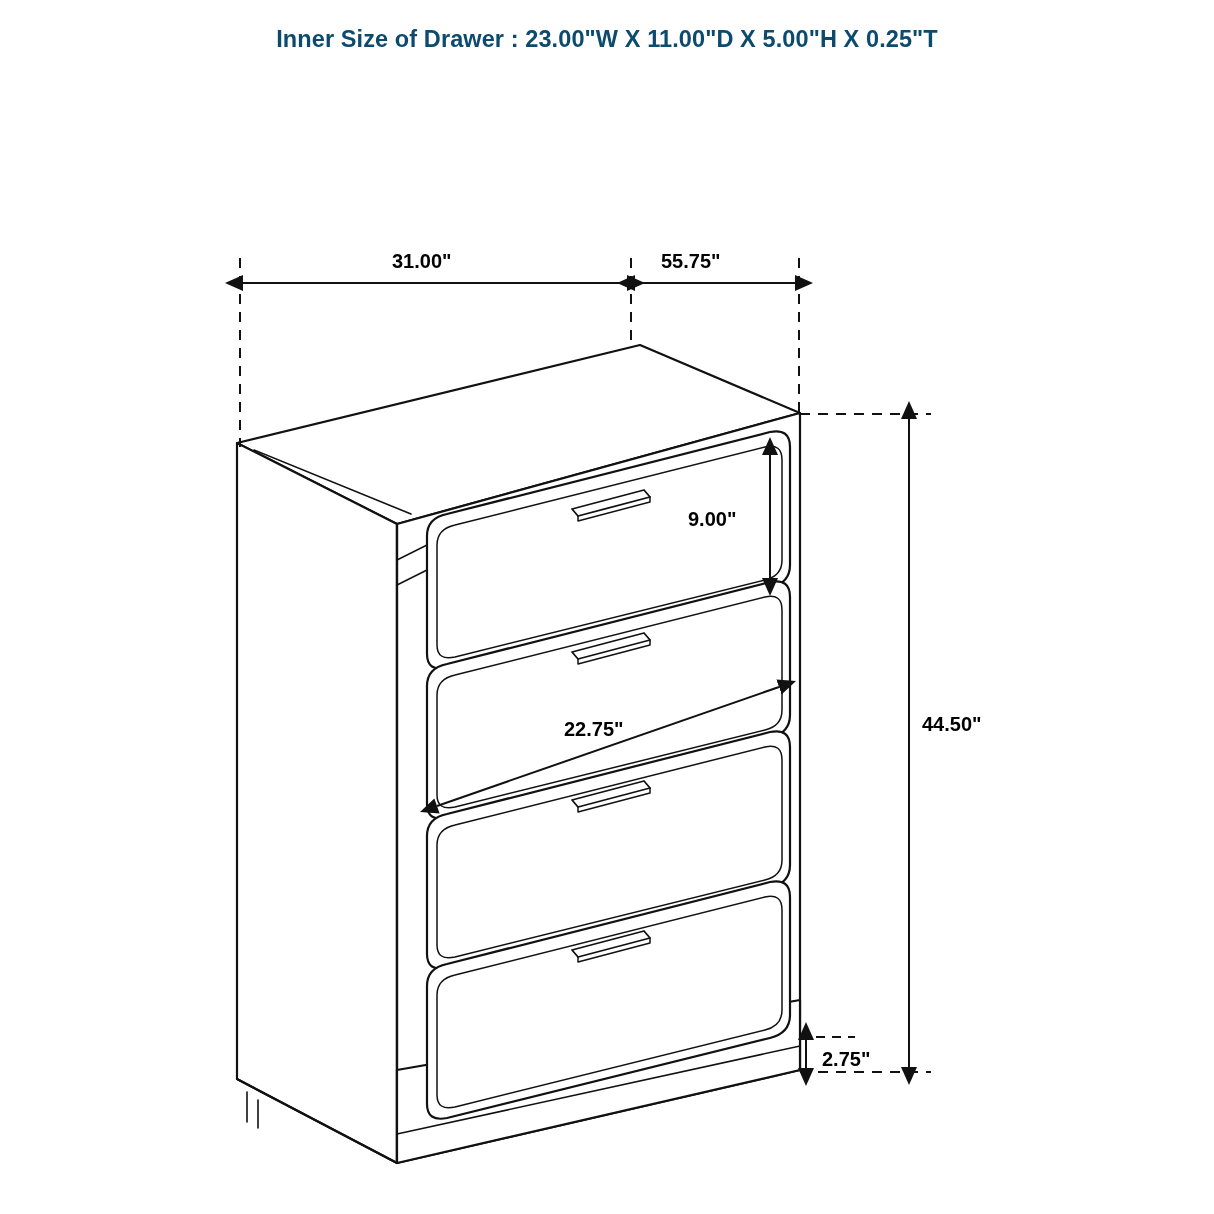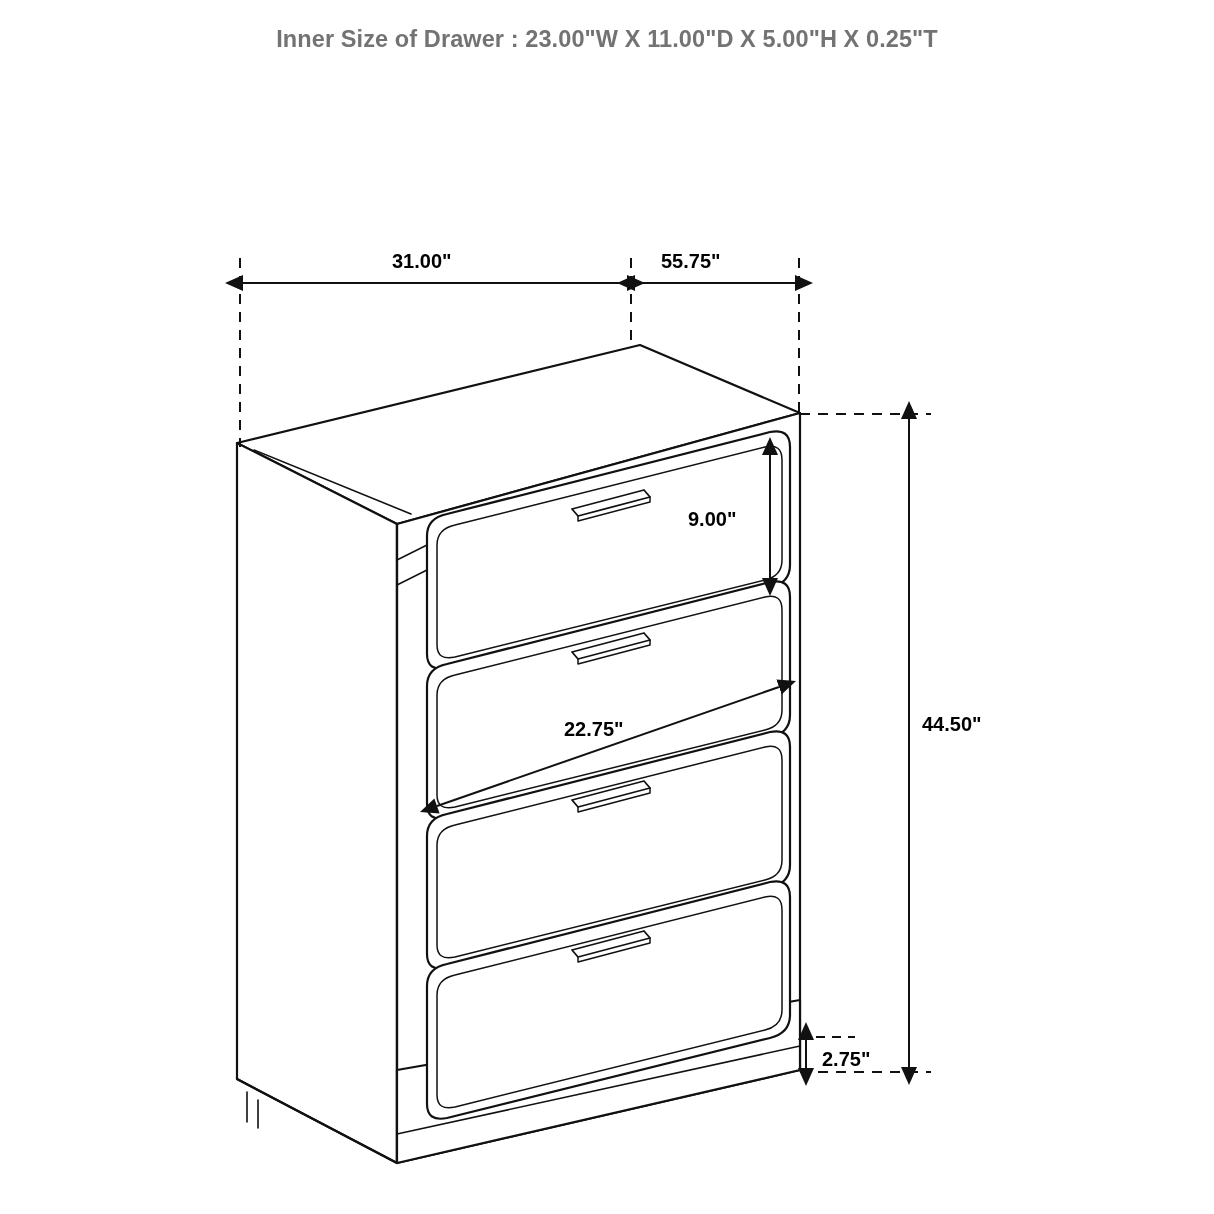--- a/index.html
+++ b/index.html
@@ -24,21 +24,21 @@
   }
   .title {
     position: absolute;
     left: 0;
     top: 26px;
     width: 1214px;
     text-align: center;
     font-size: 23.5px;
     font-weight: bold;
     letter-spacing: 0.1px;
-    color: #737373;
+    color: #0c4a6e;
   }
   svg.canvas {
     position: absolute;
     left: 0;
     top: 0;
     width: 1214px;
     height: 1214px;
   }
   .dim-label {
     position: absolute;

